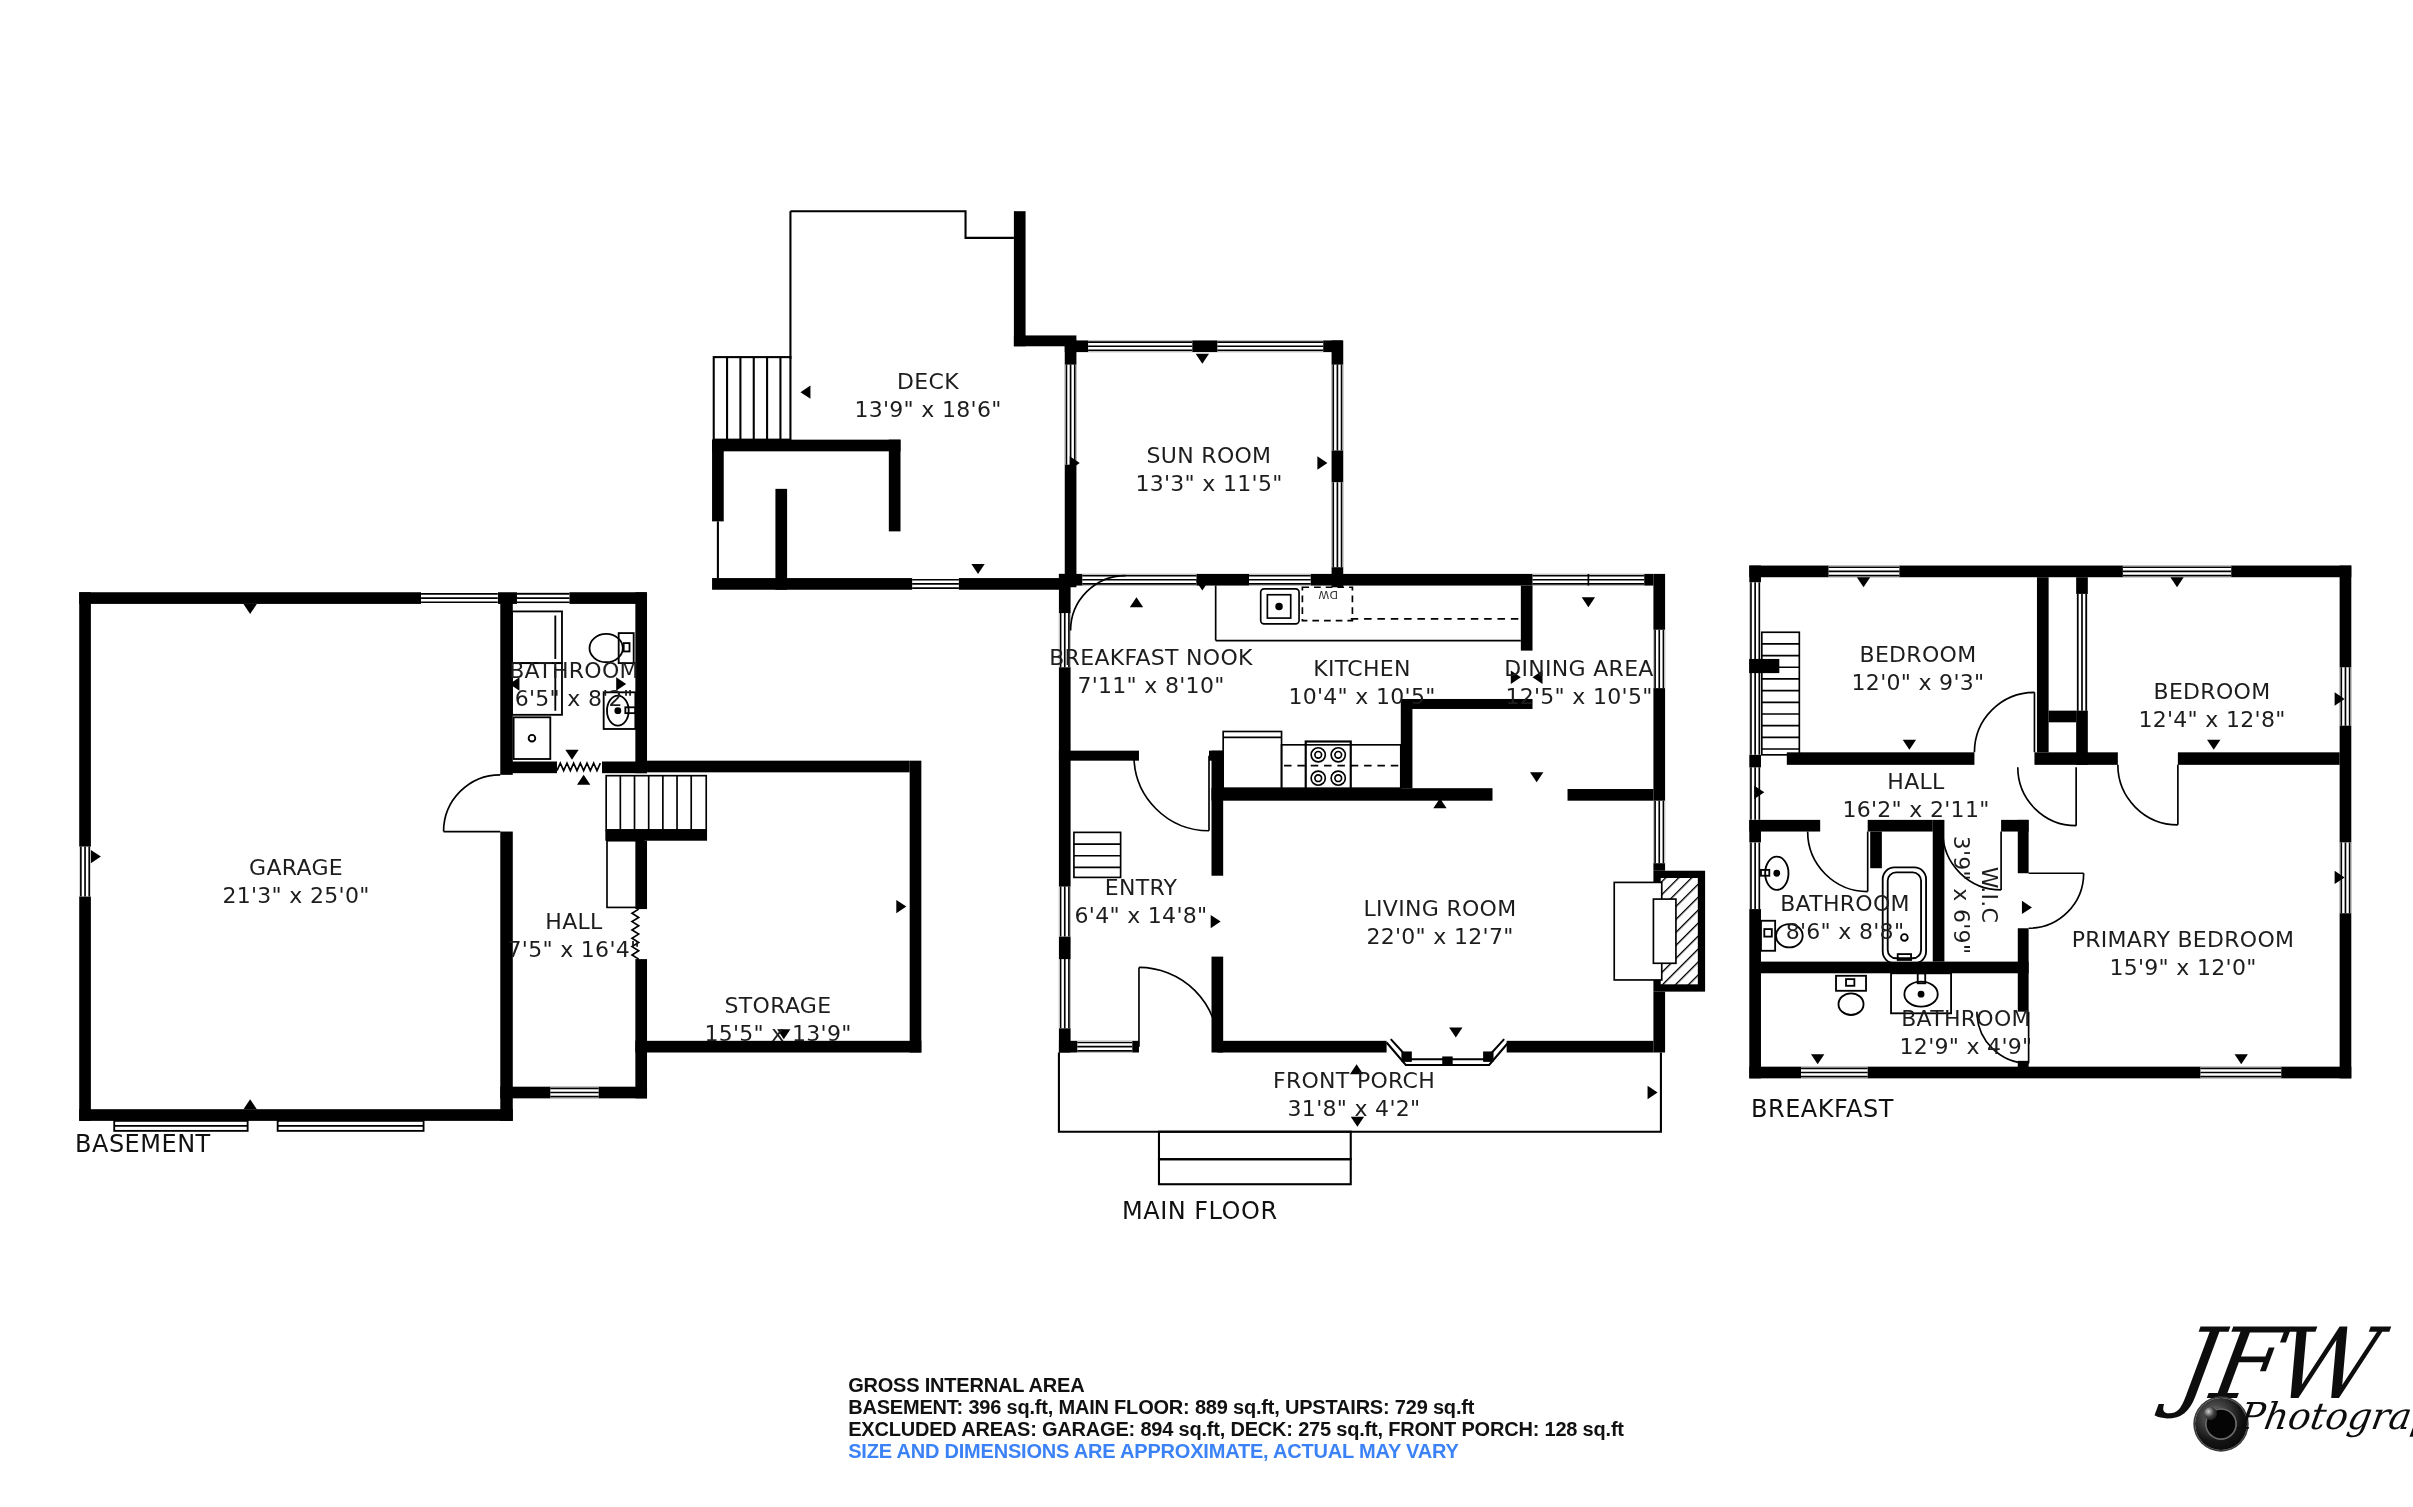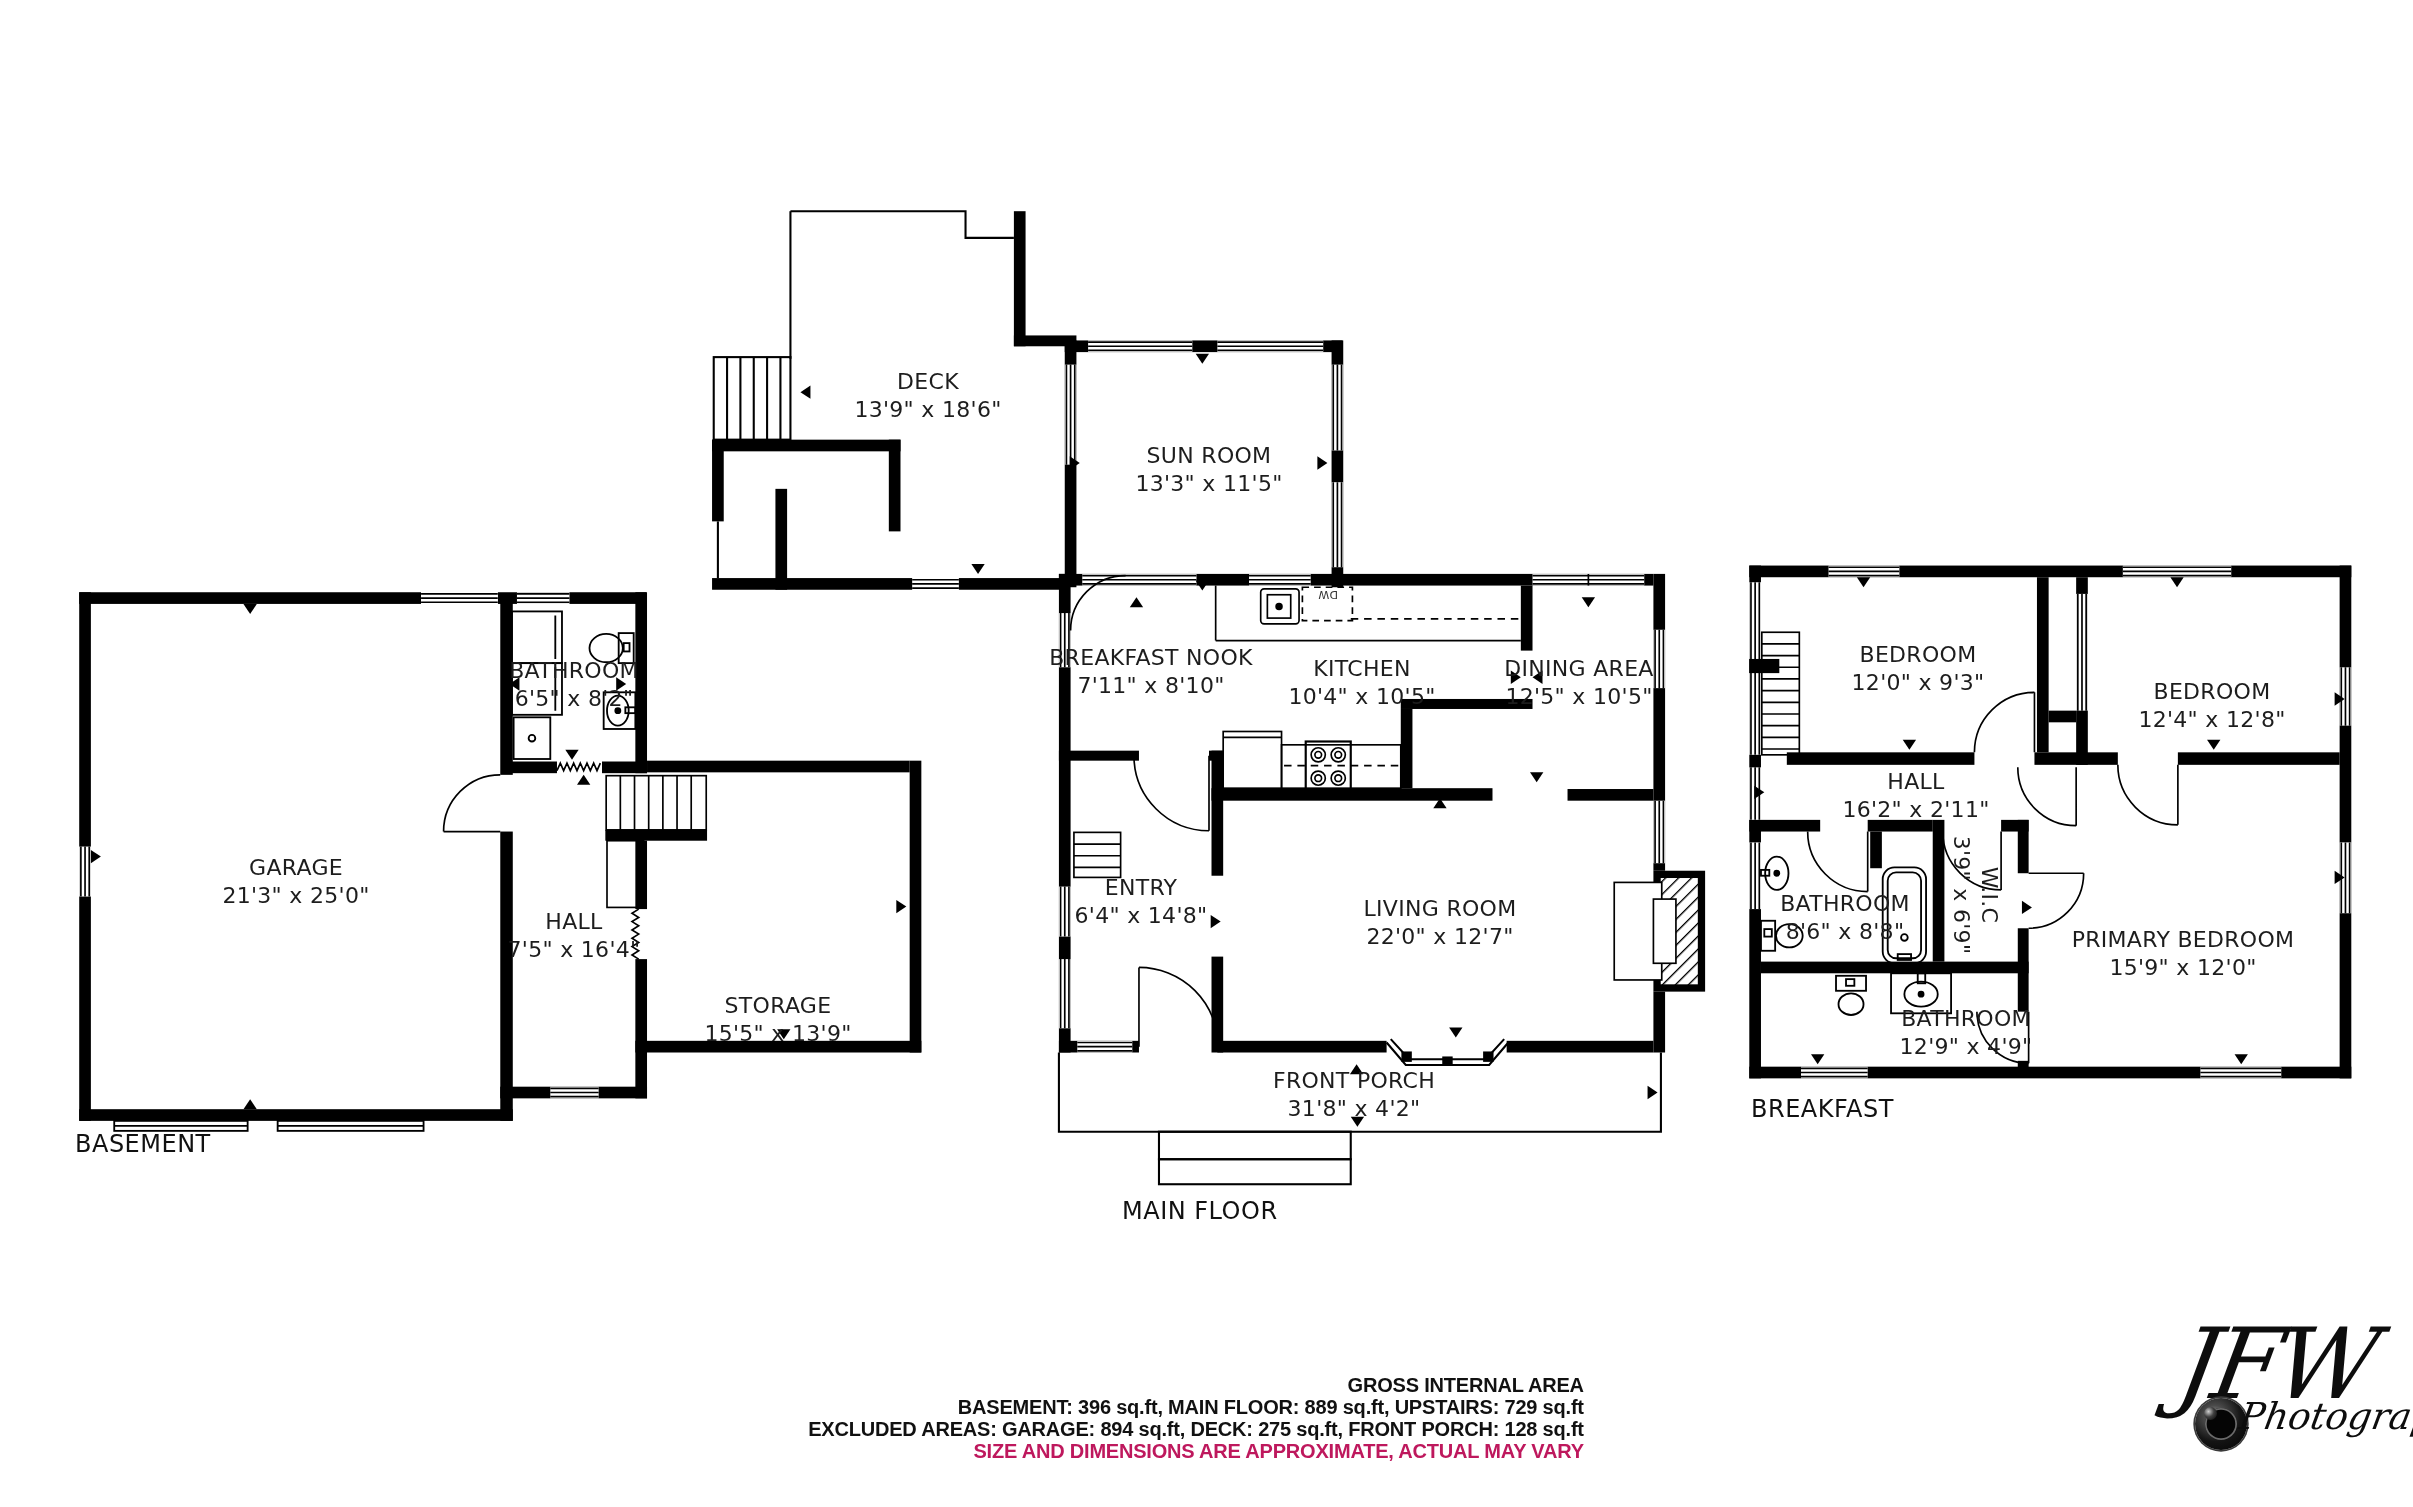--- a/index.html
+++ b/index.html
@@ -5,24 +5,24 @@
   html,body{margin:0;padding:0;background:#ffffff;}
   #stage{position:relative;width:2413px;height:1508px;background:#fff;overflow:hidden;
          font-family:"DejaVu Sans",sans-serif;}
   #plan-svg{position:absolute;left:0;top:0;}
   .rl{position:absolute;transform:translate(-50%,-50%);display:flex;flex-direction:column;
       align-items:center;white-space:nowrap;font-size:22px;line-height:27.5px;color:#1d1d1d;
       letter-spacing:0.3px;text-align:center;}
   .rl.rot{transform:translate(-50%,-50%) rotate(90deg);}
   .fl{position:absolute;transform:translateY(-50%);font-size:24px;color:#111;letter-spacing:0.5px;white-space:nowrap;}
   .dw{position:absolute;transform:translate(-50%,-50%) rotate(180deg);font-size:11px;color:#333;letter-spacing:0.4px;}
-  .footer{position:absolute;left:1196px;top:1374px;transform:translateX(-50%);text-align:right;
+  .footer{position:absolute;left:1236px;top:1374px;transform:translateX(-50%);text-align:left;
           font-family:"Liberation Sans",sans-serif;font-weight:700;font-size:20px;line-height:22px;
           color:#111;white-space:nowrap;letter-spacing:-0.2px;}
-  .footer .muted{color:#be185d;}
+  .footer .muted{color:#3b82f6;}
   .logo{position:absolute;left:2168px;top:1318px;width:242px;height:183px;color:#0d0d0d;}
   .logo .jfw{position:absolute;left:11.7px;top:0px;font-family:"DejaVu Serif",serif;
              font-style:italic;font-size:98px;line-height:92px;letter-spacing:-5px;
              transform:skewX(-10deg);}
   .logo .photo{position:absolute;left:72px;top:77px;font-family:"DejaVu Serif",serif;
                font-style:italic;font-size:37px;transform:skewX(-10deg);}
   .logo .lens{position:absolute;left:27px;top:80px;width:52px;height:52px;border-radius:50%;
               background:radial-gradient(circle at 38% 34%, #9a9a9a 0%, #4a4a4a 22%, #141414 55%, #000 100%);
               box-shadow:0 0 0 1.7px #3a3a3a;}
   .logo .lens .ring{position:absolute;left:10px;top:10px;width:32px;height:32px;border-radius:50%;

